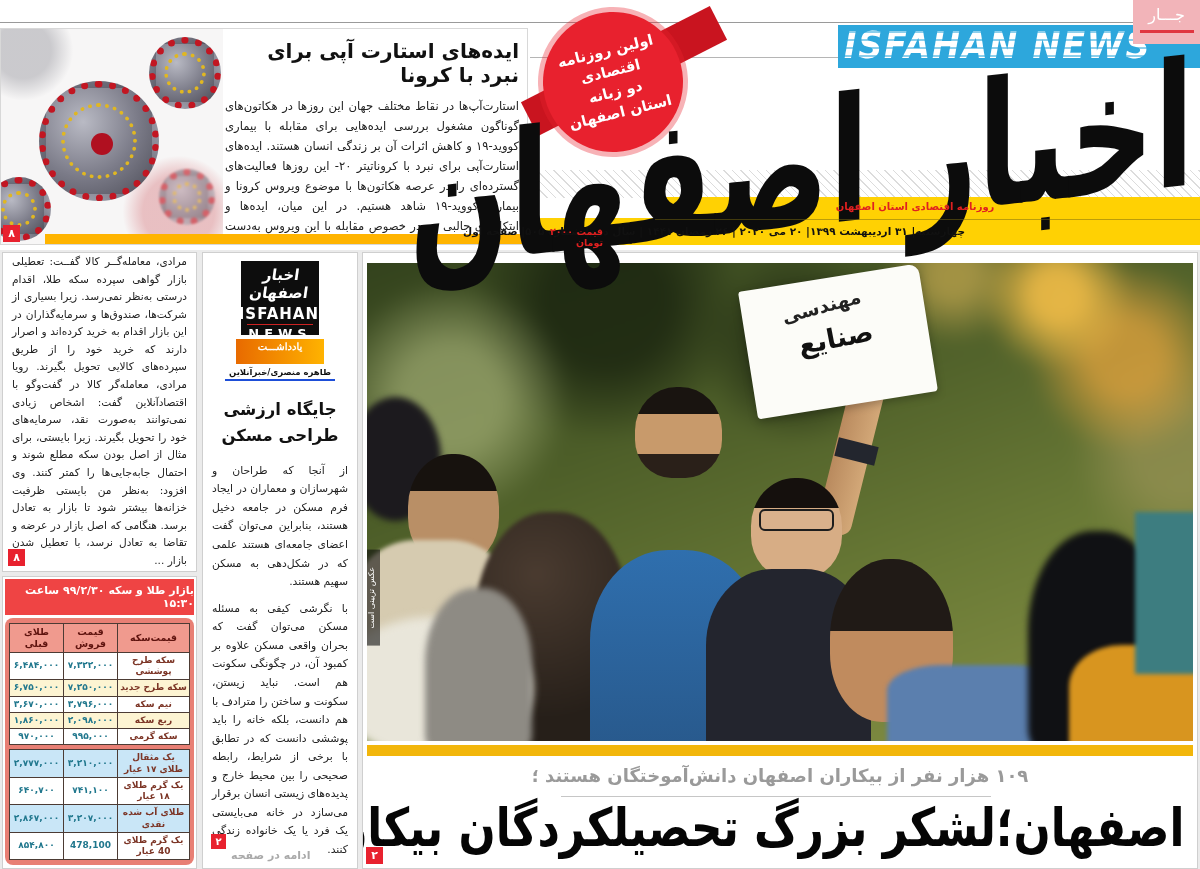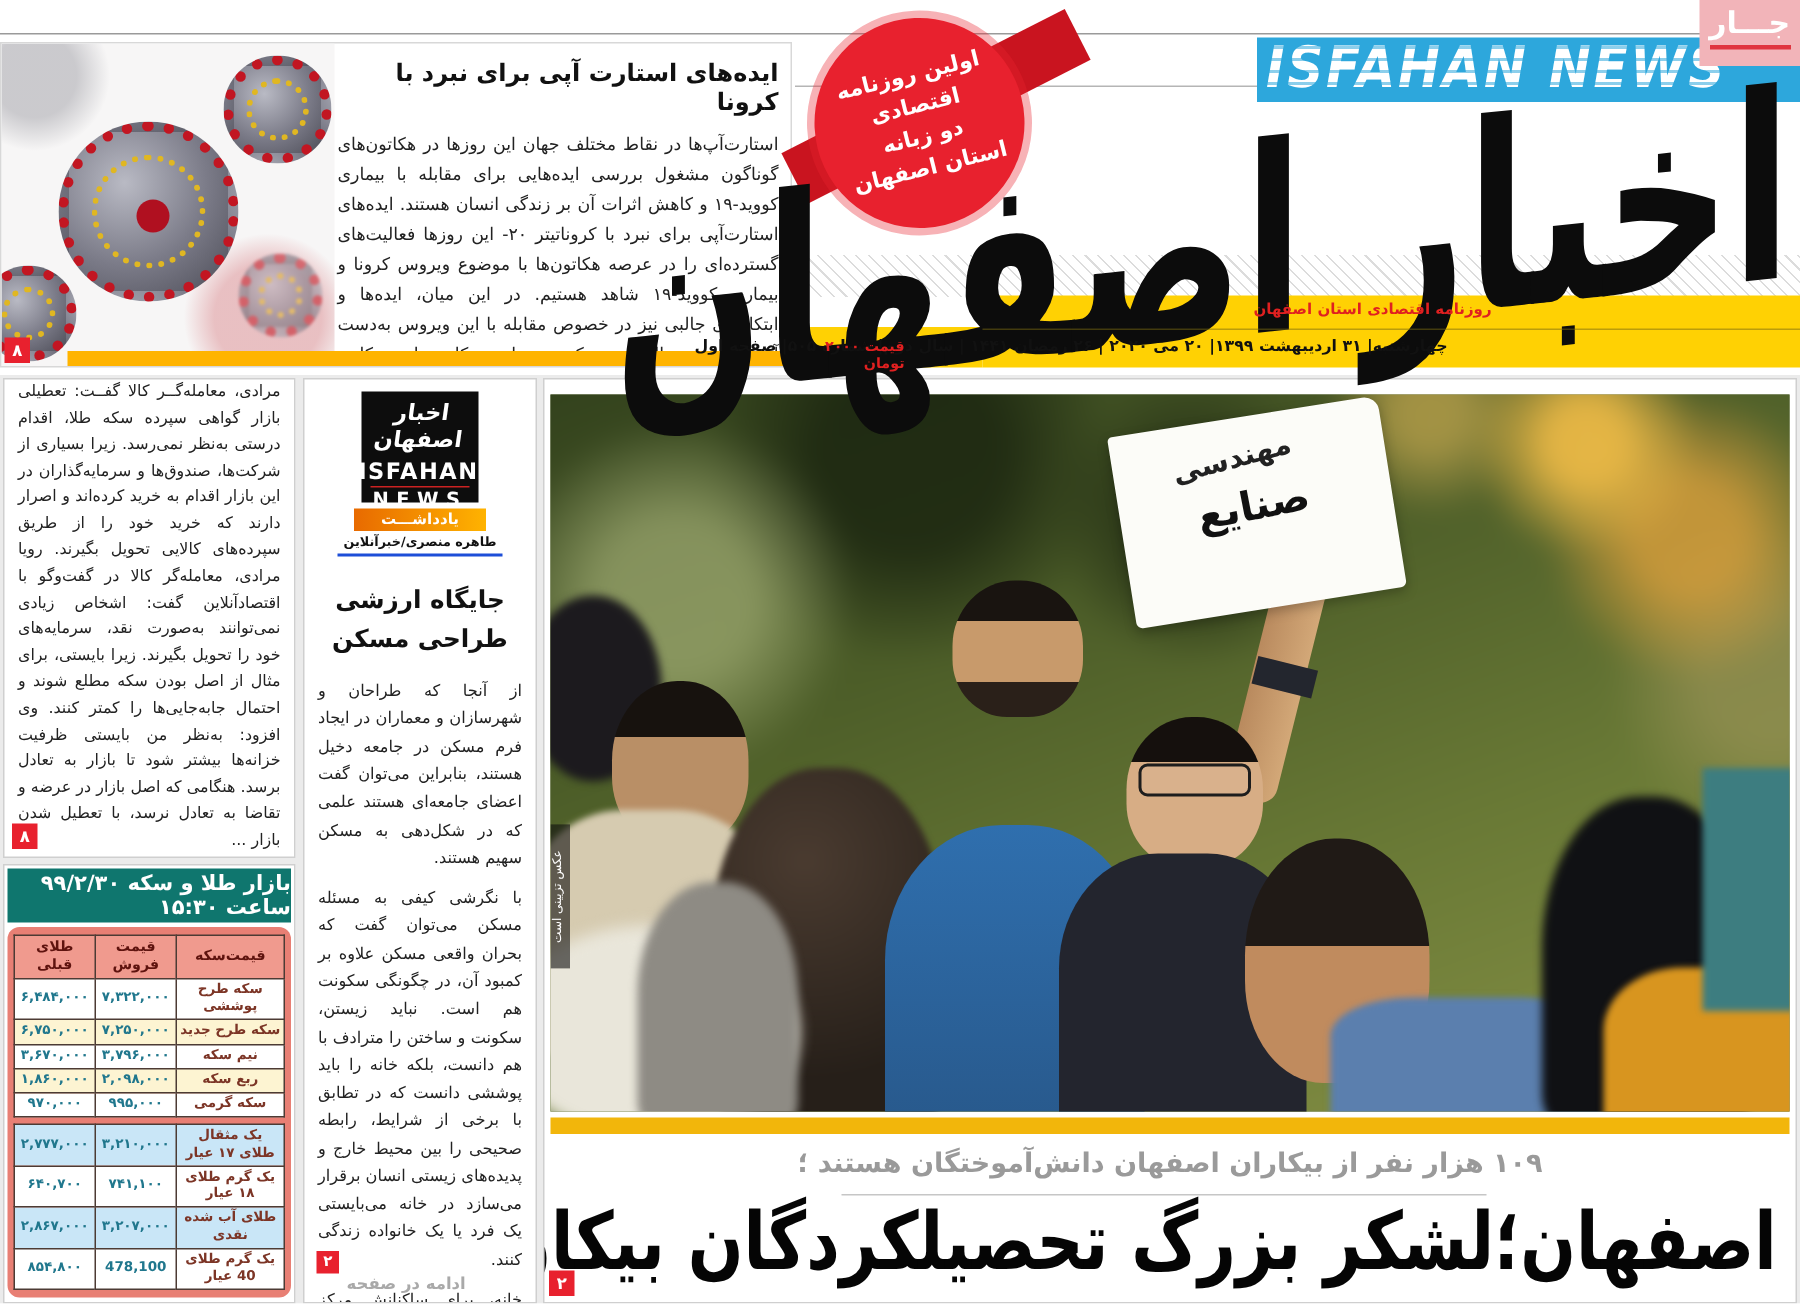--- a/index.html
+++ b/index.html
@@ -21,36 +21,36 @@
       #f7f6f6; overflow:hidden; }
   .vcell { position:absolute; border-radius:50%; border:7px dotted #c21622;
       background:radial-gradient(circle at 35% 32%, #b9bac4, #7b7b88 55%, #585863 90%); }
   .vcell::after { content:""; position:absolute; inset:14%; border-radius:50%; border:4px dotted #e0b722; }
   .vcell.v1 { left:38px; top:52px; width:120px; height:120px; }
   .vcell.v1::before { content:""; position:absolute; left:42%; top:42%; width:22px; height:22px; border-radius:50%; background:#b01020; }
   .vcell.v2 { left:148px; top:8px; width:72px; height:72px; }
   .vcell.v3 { left:-14px; top:148px; width:64px; height:64px; }
   .vcell.v4 { left:158px; top:140px; width:56px; height:56px; opacity:.55; filter:blur(1px); }
   .corona-text { position:absolute; right:8px; top:10px; width:294px; }
-  .corona-title { font-size:16px; font-weight:bold; color:#111; text-align:right; margin-bottom:10px; }
+  .corona-title { font-size:20px; font-weight:bold; color:#111; text-align:right; margin-bottom:10px; }
   .corona-body { font-size:11.6px; line-height:1.72; color:#222; text-align:justify; }
   .corona-bar { position:absolute; left:44px; right:0; bottom:0; height:10px; background:#ffb400; }
   .pagebox { width:17px; height:17px; background:#e8212e; color:#fff; font-weight:bold; font-size:11px;
       display:flex; align-items:center; justify-content:center; }
   .corona-page { position:absolute; left:2px; bottom:2px; }
 
   
   .stripes-band { left:530px; top:170px; width:670px; height:28px;
       background:repeating-linear-gradient(45deg, #dcdcdc 0 1px, transparent 1px 6px); }
   .en-banner { left:838px; top:25px; width:362px; height:43px; background:#2da7dc; overflow:hidden; }
   .en-banner .txt { position:absolute; left:6px; top:-2px; width:356px; color:#fff; font-weight:bold; font-style:italic;
       font-size:38px; letter-spacing:2px; transform:scaleX(.88); transform-origin:left; white-space:nowrap; }
   .en-banner .lines { position:absolute; inset:0; background:repeating-linear-gradient(180deg, transparent 0 6px, rgba(45,167,220,.55) 6px 8px); }
   .jaaar { left:1133px; top:0; width:67px; height:44px; background:#f2b4b9; text-align:center; }
-  .jaaar .t { color:#fff; font-weight:bold; font-size:20px; line-height:30px; }
+  .jaaar .t { color:#fff; font-weight:normal; font-size:16px; line-height:30px; }
   .jaaar .u { margin:0 auto; width:54px; height:3px; background:#e03540; }
   .ribbon { left:518px; top:52px; width:212px; height:38px; background:#c9141f; transform:rotate(-27deg); }
   .badge { left:543px; top:12px; width:140px; height:140px; background:#e8212e; border-radius:50%;
       transform:rotate(-14deg); display:flex; flex-direction:column; align-items:center; justify-content:center;
       box-shadow:0 0 0 5px rgba(232,33,46,.35); }
   .badge div { color:#fff; font-weight:bold; font-size:14.5px; line-height:1.45; white-space:nowrap; }
   .calligraphy { left:528px; top:18px; width:672px; height:230px; overflow:visible; pointer-events:none; z-index:4; }
   .calligraphy .t { position:absolute; right:6px; top:6px; font-size:118px; font-weight:bold; color:#0c0c0c;
       white-space:nowrap; transform:rotate(-6deg) skewX(-6deg) scaleY(1.45); transform-origin:right top; }
   .yellow-a { left:655px; top:197px; width:545px; height:48px; background:#ffd103; }
@@ -65,42 +65,42 @@
   .card { position:absolute; background:#fff; border:1px solid #cfcfcf; }
 
   
   .gold-card { left:2px; top:252px; width:195px; height:320px; overflow:hidden; }
   .gold-title { margin:14px 6px 10px; font-size:17px; font-weight:bold; color:#111; text-align:center; line-height:1.5; }
   .gold-body { margin:0 9px; font-size:10.6px; line-height:1.66; color:#222; text-align:justify; }
   .gold-page { position:absolute; left:5px; bottom:5px; }
 
   
   .ptable-card { left:2px; top:576px; width:195px; height:293px; overflow:hidden; background:#fff; border:1px solid #cfcfcf; }
-  .ptable-head { height:36px; margin:2px 2px 0; background:#0f766e; color:#fff; font-size:14px; font-weight:bold;
+  .ptable-head { height:36px; margin:2px 2px 0; background:#ef4444; color:#fff; font-size:11px; font-weight:bold;
       display:flex; align-items:center; justify-content:center; }
   .ptable-wrap { background:#e87f74; border-radius:8px; padding:5px 4px; margin:3px 2px; }
   .ptable-wrap table { width:100%; border-collapse:collapse; direction:rtl; table-layout:fixed; }
   .ptable-wrap th, .ptable-wrap td { border:1px solid #4c3b34; text-align:center; padding:2px 1px; line-height:1.25; }
   .ptable-wrap th { background:#f09a8e; color:#5e130e; font-size:9.5px; font-weight:bold; height:22px; }
   .ptable-wrap th:first-child { width:40%; }
   .ptable-wrap td { font-size:9px; font-weight:bold; background:#fff; }
   .ptable-wrap td:first-child { color:#7c3526; }
   .ptable-wrap td:not(:first-child) { color:#20778d; }
   tr.coin.tinted td { background:#fdf4d2; }
   tr.gold.tinted td { background:#c9e6f7; }
   tr.group-gap td { background:#e87f74; border:none; height:5px; padding:0; }
 
   
   .note-card { left:202px; top:252px; width:156px; height:617px; overflow:hidden; }
   .note-logo { margin:8px auto 0; width:78px; height:74px; background:#0d0d0d; color:#fff; text-align:center; padding-top:5px; }
   .note-logo .cal { font-size:15px; font-weight:bold; transform:skewX(-8deg); }
   .note-logo .en1 { font-size:15px; font-weight:bold; letter-spacing:1px; margin-top:3px; }
   .note-logo .en2 { font-size:13px; font-weight:bold; letter-spacing:5px; border-top:1px solid #c22; margin:1px 6px 0; padding-top:1px; }
-  .note-section { margin:4px auto 0; width:88px; height:15px; background:linear-gradient(90deg,#e86a00,#ffb300);
-      color:#fff; font-size:10px; font-weight:bold; text-align:center; line-height:15px; }
+  .note-section { margin:4px auto 0; width:88px; height:25px; background:linear-gradient(90deg,#e86a00,#ffb300);
+      color:#fff; font-size:10px; font-weight:bold; text-align:center; line-height:15px;font-family:Liberation Serif, serif; }
   .note-author { margin:3px auto 0; width:110px; font-size:8.5px; font-weight:bold; color:#111; text-align:center;
       border-bottom:2px solid #1d4ed8; padding-bottom:2px; }
   .note-title { margin:16px 6px 12px; font-size:16.5px; font-weight:bold; color:#111; text-align:center; line-height:1.6; }
   .note-body { margin:0 9px 8px; font-size:10.8px; line-height:1.72; color:#222; text-align:justify; }
   .note-cont { position:absolute; left:8px; bottom:6px; display:flex; align-items:center; gap:5px; direction:rtl; }
   .note-cont .lbl { color:#a9a9a9; font-weight:bold; font-size:11px;margin-top:28px; }
   .note-cont .pagebox { width:15px; height:15px; font-size:10px; }
 
   
   .main-card { left:362px; top:252px; width:836px; height:617px; overflow:hidden; }

